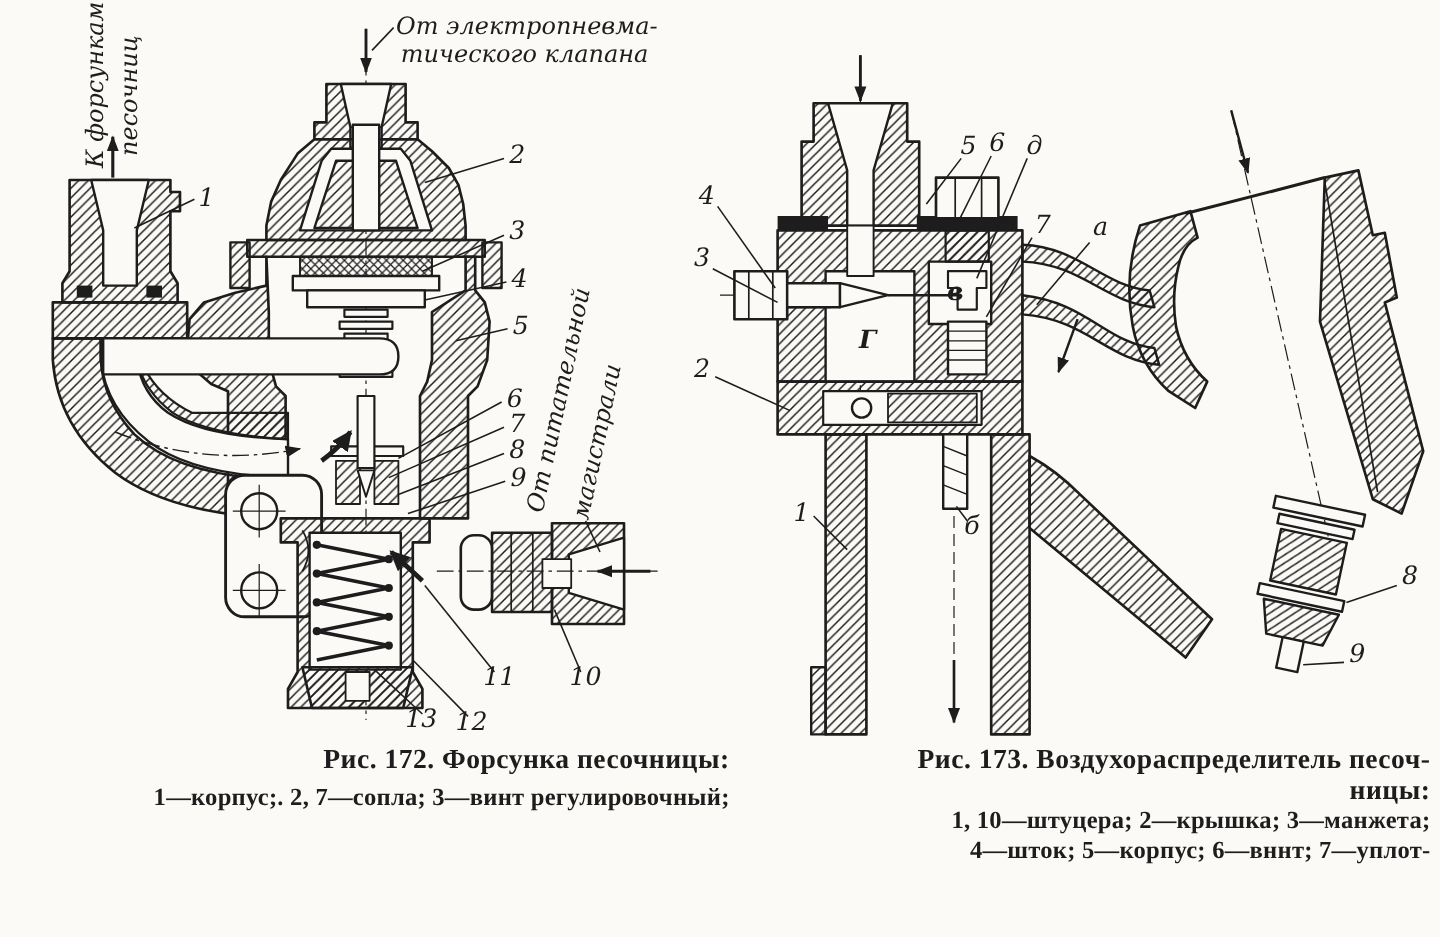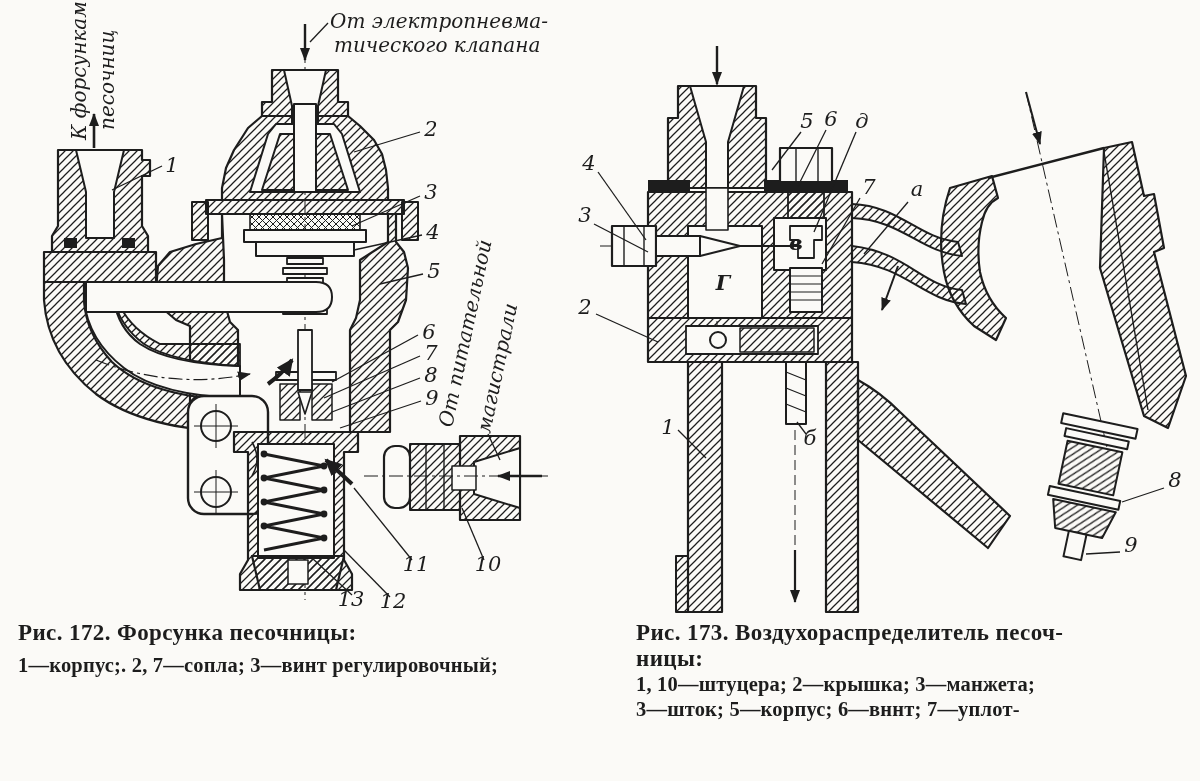--- a/index.html
+++ b/index.html
@@ -3,21 +3,21 @@
 <meta charset="utf-8">
 <style>
   html,body{margin:0;padding:0;}
   body{width:1200px;height:781px;position:relative;background:#fbfaf7;overflow:hidden;
        font-family:"Liberation Serif",serif;color:#1d1d1d;}
   svg{position:absolute;left:0;top:0;}
   svg text{fill:#1d1d1d;}
   .callout{font:italic 21px "DejaVu Serif",serif;}
   .callout-b{font:italic bold 21px "DejaVu Serif",serif;}
   .hand{font:italic 20px "DejaVu Serif",serif;}
-  .caption{position:absolute;text-align:left;color:#1d1d1d;}
+  .caption{position:absolute;text-align:right;color:#1d1d1d;}
   #cap172{left:18px;top:620px;width:590px;}
   #cap173{left:636px;top:620px;width:556px;}
   .cap-title{font-size:23px;font-weight:bold;letter-spacing:.4px;margin-bottom:5px;}
   .cap-line{font-size:20.5px;font-weight:bold;line-height:29px;letter-spacing:.2px;}
   #cap173 .cap-title{margin-bottom:0;}
   #cap173 .cap-line{line-height:24.5px;}
 </style>
 </head>
 <body>
 
@@ -307,14 +307,14 @@
 
 <div class="caption" id="cap172">
   <div class="cap-title">Рис. 172. Форсунка песочницы:</div>
   <div class="cap-line">1—корпус;. 2, 7—сопла; 3—винт регулировочный;</div>
 </div>
 
 <div class="caption" id="cap173">
   <div class="cap-title">Рис. 173. Воздухораспределитель песоч-</div>
   <div class="cap-title">ницы:</div>
   <div class="cap-line">1, 10—штуцера; 2—крышка; 3—манжета;</div>
-  <div class="cap-line">3—шток; 5—корпус; 6—вннт; 7—уплот-</div>
+  <div class="cap-line">4—шток; 5—корпус; 6—вннт; 7—уплот-</div>
 </div>
 
 </body></html>

